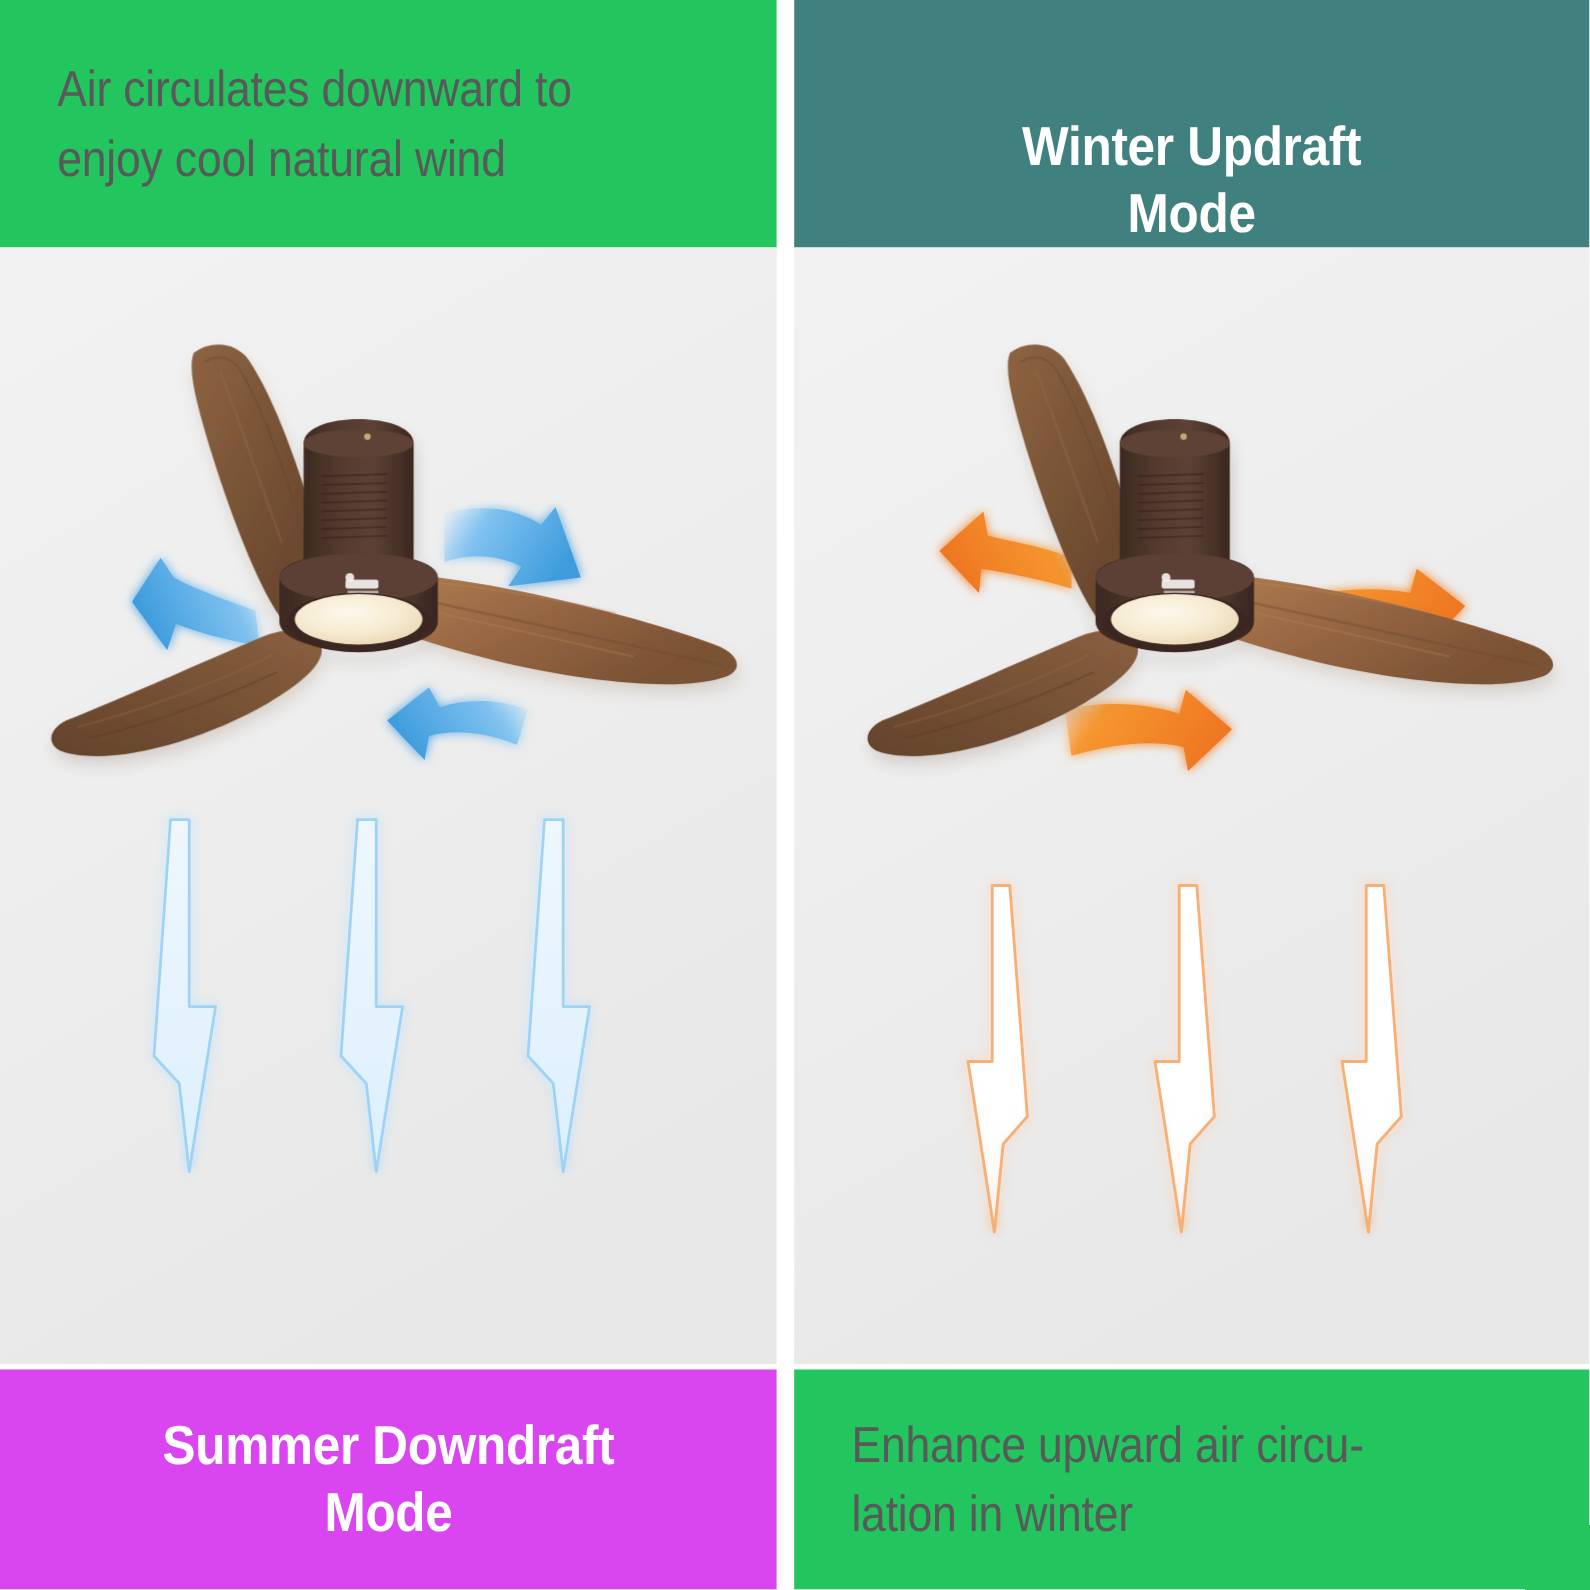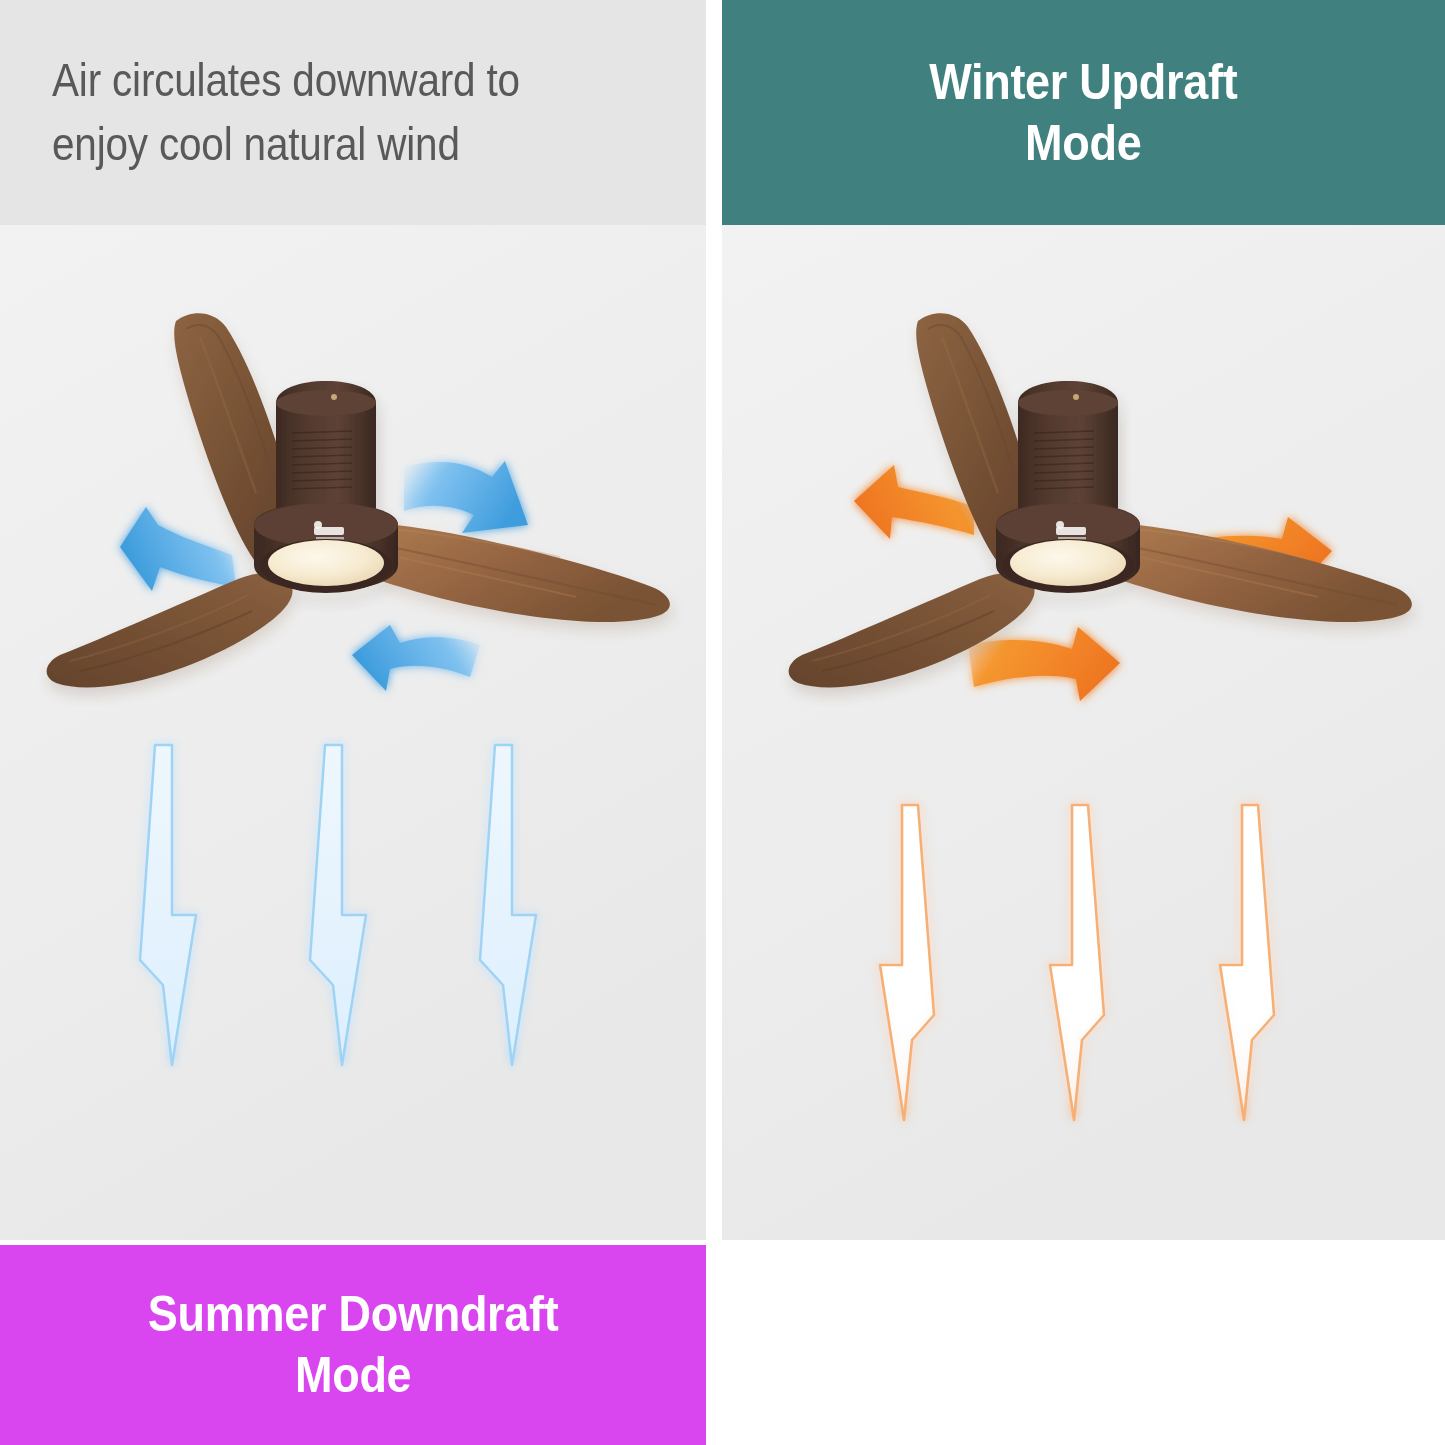--- a/index.html
+++ b/index.html
@@ -6,21 +6,21 @@
   body{
     width:1445px;height:1445px;overflow:hidden;
     font-family:"Liberation Sans","DejaVu Sans",sans-serif;
   }
   #stage{position:relative;width:1445px;height:1445px;background:#ffffff;}
 
   
   .blk{position:absolute;box-sizing:border-box;}
 
   .cap-white{
-    background:#e5e5e5;
+    background:#22c55e;
     display:flex;align-items:center;justify-content:flex-start;
   }
   .cap-teal{
     display:flex;align-items:center;justify-content:center;
   }
 
   .cap-text-gray{
     color:#595959;
     font-size:46px;
     line-height:1.38;
@@ -48,21 +48,21 @@
 </head>
 <body>
 
 <div id="stage">
 
   <div class="blk cap-white" style="left:0;top:0;width:706px;height:225px;padding-left:52px;">
     <div class="cap-text-gray">Air circulates downward to
 enjoy cool natural wind</div>
   </div>
 
-  <div class="blk cap-teal" style="left:722px;top:0;width:723px;height:225px;background:#40807f;">
+  <div class="blk cap-teal" style="left:722px;top:0;width:723px;height:225px;background:#40807f;align-items:flex-end;">
     <div class="cap-text-white">Winter Updraft
 Mode</div>
   </div>
 
   <div class="blk photo" style="left:0;top:225px;width:706px;height:1015px;background:#ededed;">
     <svg width="706" height="1015" viewBox="0 0 706 1015">
       <defs>
         <linearGradient id="bgL" x1="0" y1="0" x2="0.4" y2="1">
           <stop offset="0" stop-color="#f2f2f2"></stop>
           <stop offset="0.55" stop-color="#ededed"></stop>
@@ -375,14 +375,18 @@
         <ellipse cx="346" cy="338" rx="58" ry="23" fill="url(#ledG2)"></ellipse>
       </g>
     </svg>
   </div>
 
   <div class="blk cap-teal" style="left:0;top:1245px;width:706px;height:200px;background:#d946ef;">
     <div class="cap-text-white">Summer Downdraft
 Mode</div>
   </div>
 
+  <div class="blk cap-white" style="left:722px;top:1245px;width:723px;height:200px;padding-left:52px;">
+    <div class="cap-text-gray">Enhance upward air circu-
+lation in winter</div>
+  </div>
 
 </div>
 
 </body></html>

